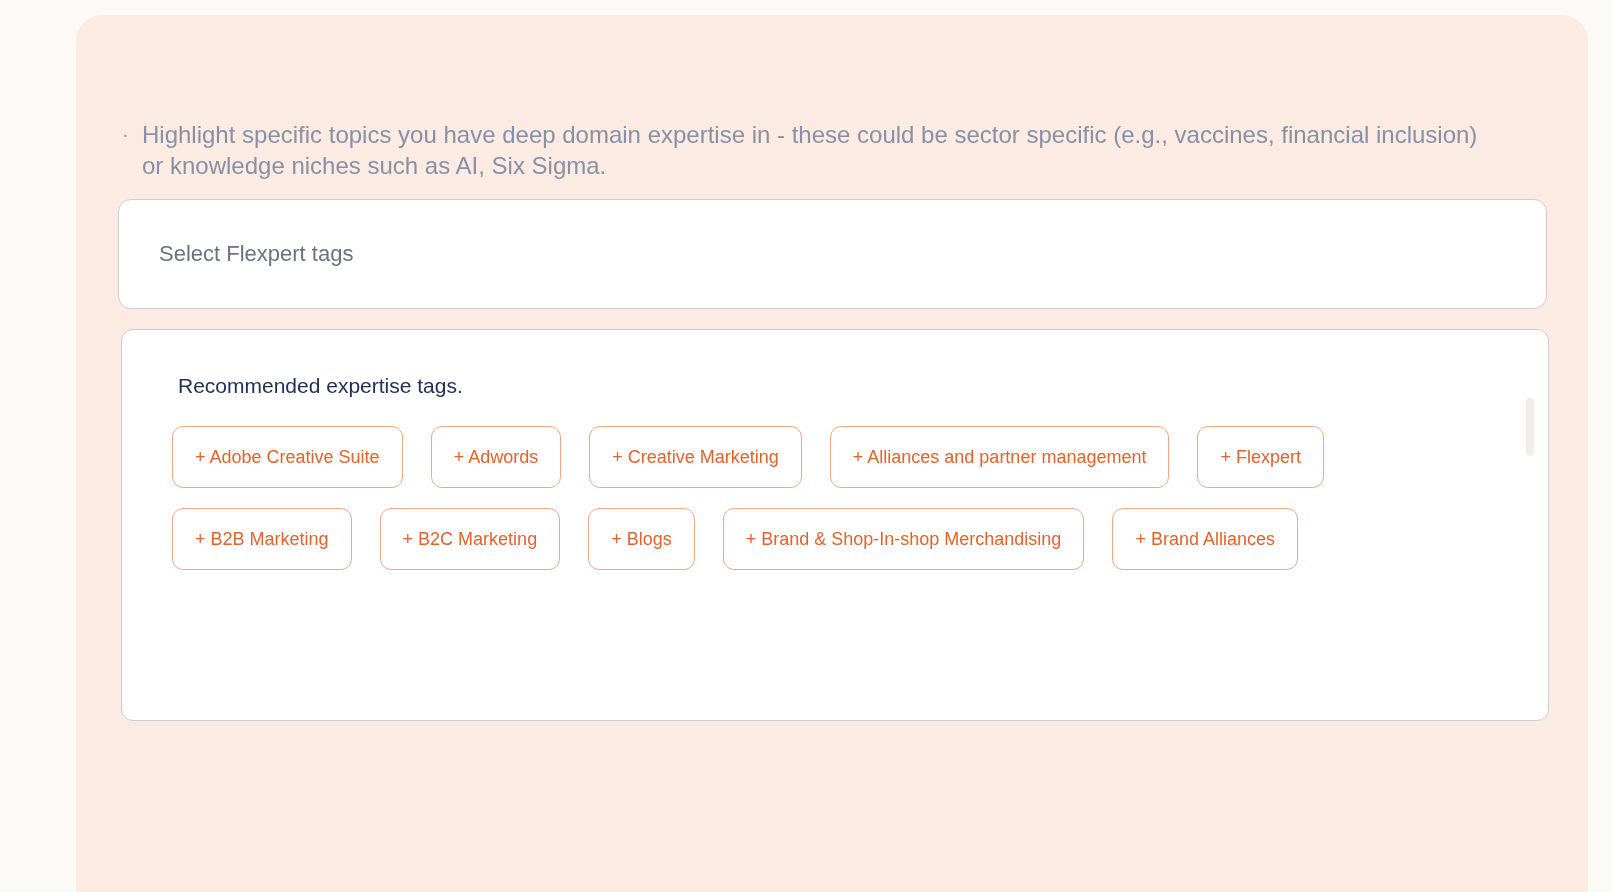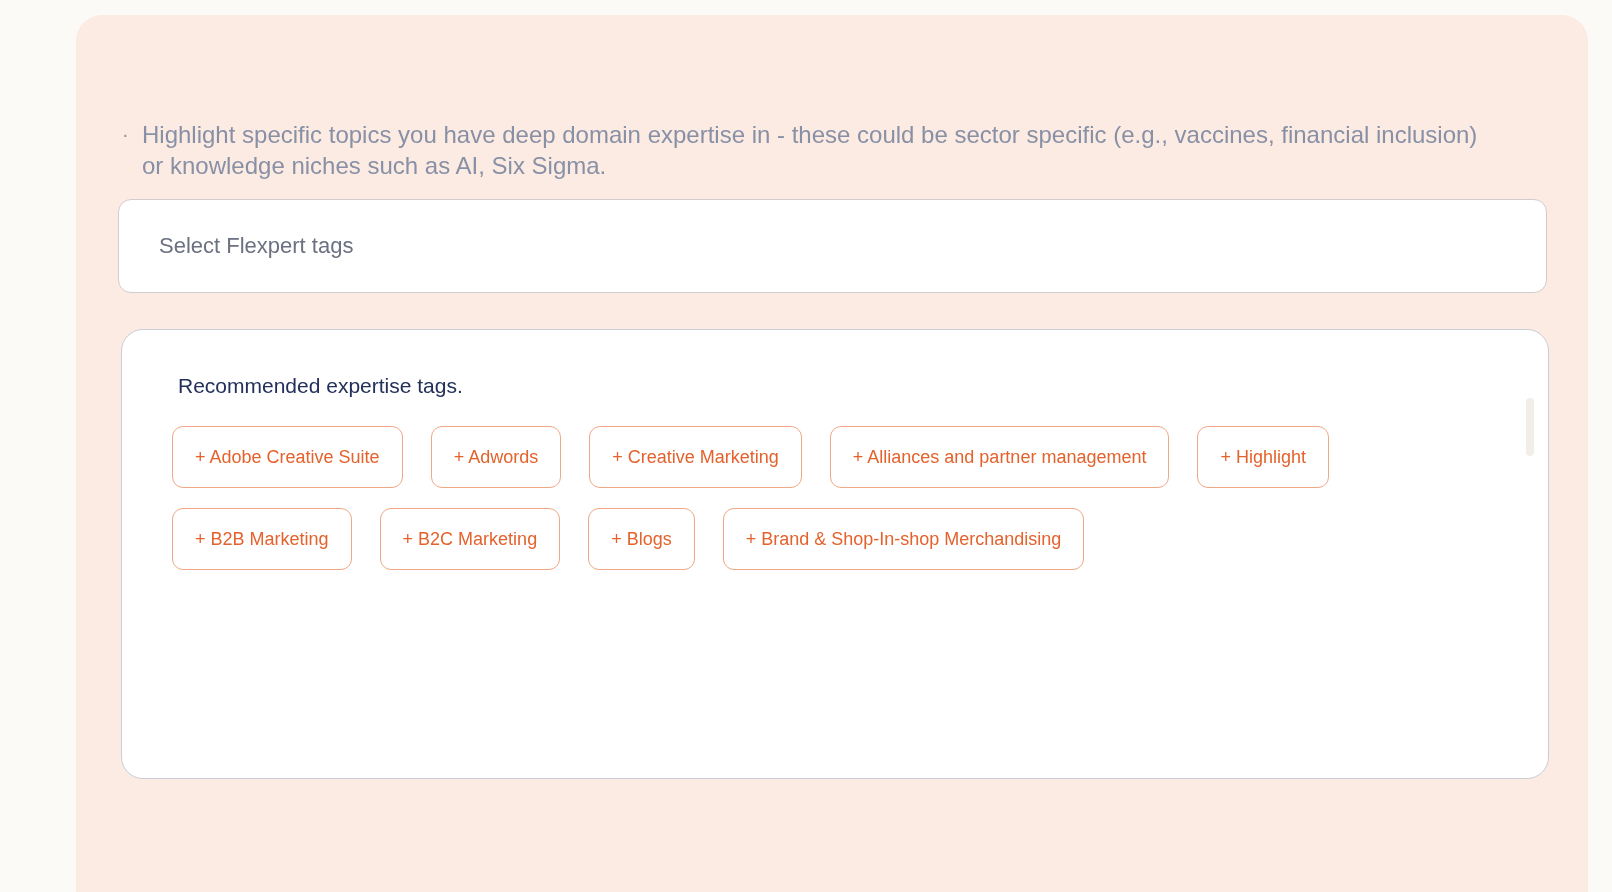--- a/index.html
+++ b/index.html
@@ -62,45 +62,45 @@
     line-height: 31px;
     max-width: 1345px;
   }
 
   
   .select-box {
     position: absolute;
     left: 42px;
     top: 184px;
     width: 1429px;
-    height: 94px;
+    height: 110px;
     background: #FFFFFF;
     border: 1px solid #D4CBCB;
     border-radius: 13px;
     box-sizing: border-box;
     display: flex;
     align-items: center;
     cursor: pointer;
   }
   .select-placeholder {
     padding-left: 40px;
     font-size: 22px;
     color: #6B7180;
   }
 
   
   .tags-panel {
     position: absolute;
     left: 45px;
     top: 314px;
     width: 1428px;
-    height: 450px;
+    height: 392px;
     background: #FFFFFF;
     border: 1px solid #C8CDD7;
-    border-radius: 22px;
+    border-radius: 12px;
     box-sizing: border-box;
     overflow: hidden;
   }
   .tags-panel-title {
     position: absolute;
     left: 56px;
     top: 44px;
     font-size: 21px;
     color: #22305A;
   }
@@ -167,24 +167,25 @@
   </div>
 
   <div class="tags-panel">
     <div class="tags-panel-title">Recommended expertise tags.</div>
 
     <div class="tags-wrap">
         <div class="tag-chip">+ Adobe Creative Suite</div>
         <div class="tag-chip">+ Adwords</div>
         <div class="tag-chip">+ Creative Marketing</div>
         <div class="tag-chip">+ Alliances and partner management</div>
-        <div class="tag-chip">+ Highlight</div>
+        <div class="tag-chip">+ Flexpert</div>
         <div class="tag-chip">+ B2B Marketing</div>
         <div class="tag-chip">+ B2C Marketing</div>
         <div class="tag-chip">+ Blogs</div>
         <div class="tag-chip">+ Brand &amp; Shop-In-shop Merchandising</div>
+        <div class="tag-chip">+ Brand Alliances</div>
       </div>
 
     <div class="panel-scrollbar-track"></div>
     <div class="panel-scrollbar-thumb"></div>
   </div>
 
 </div>
 
 </body></html>

